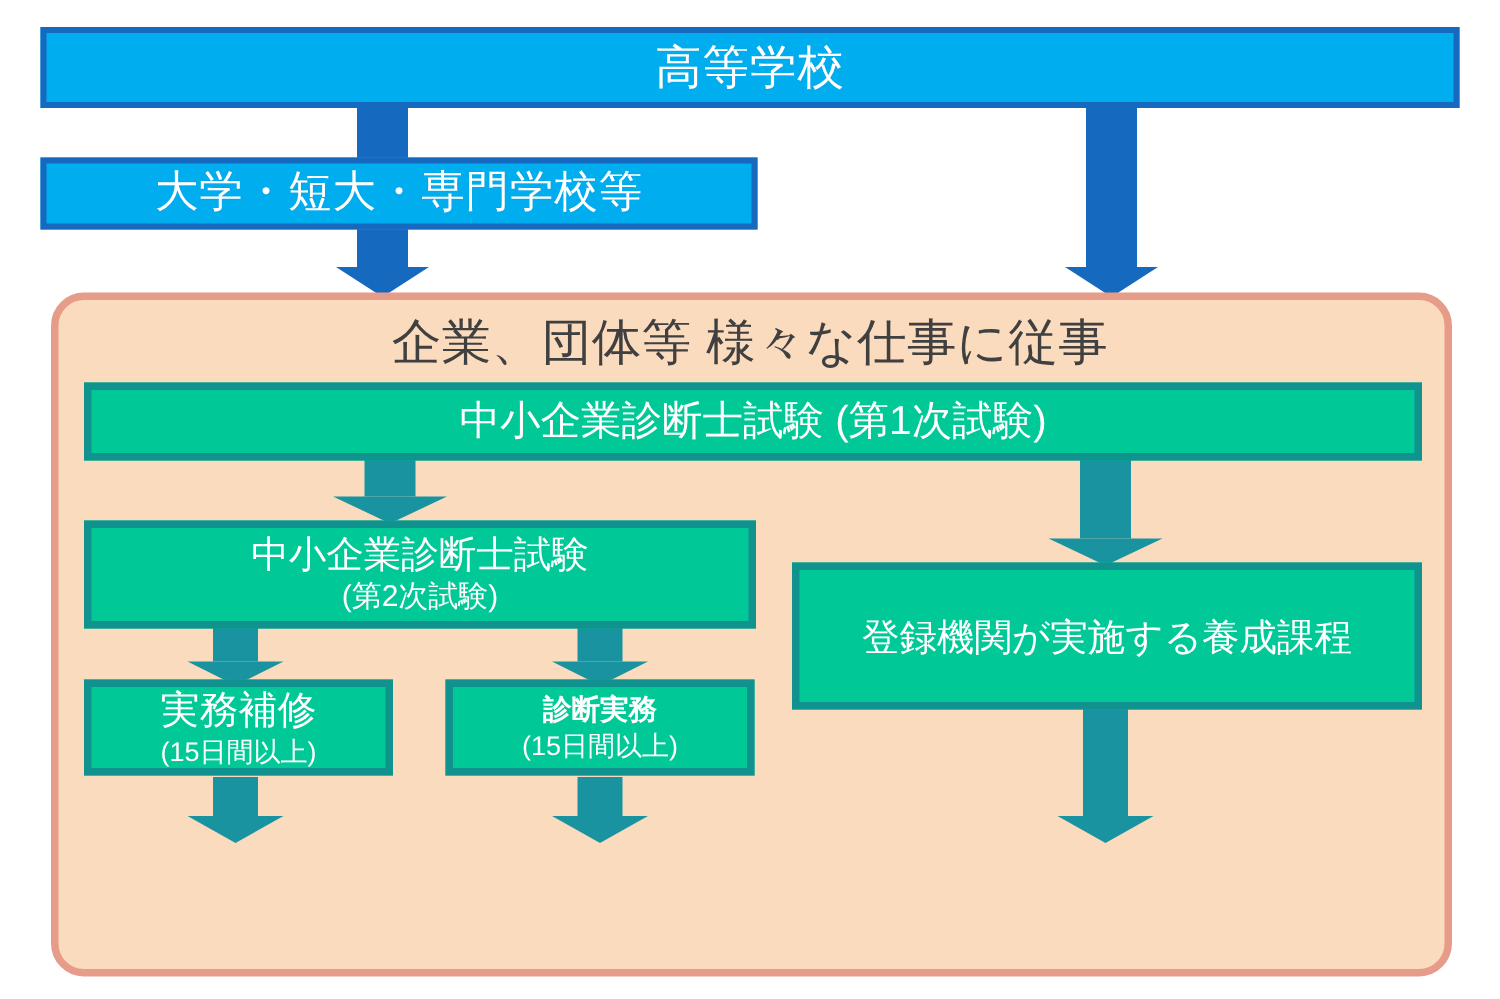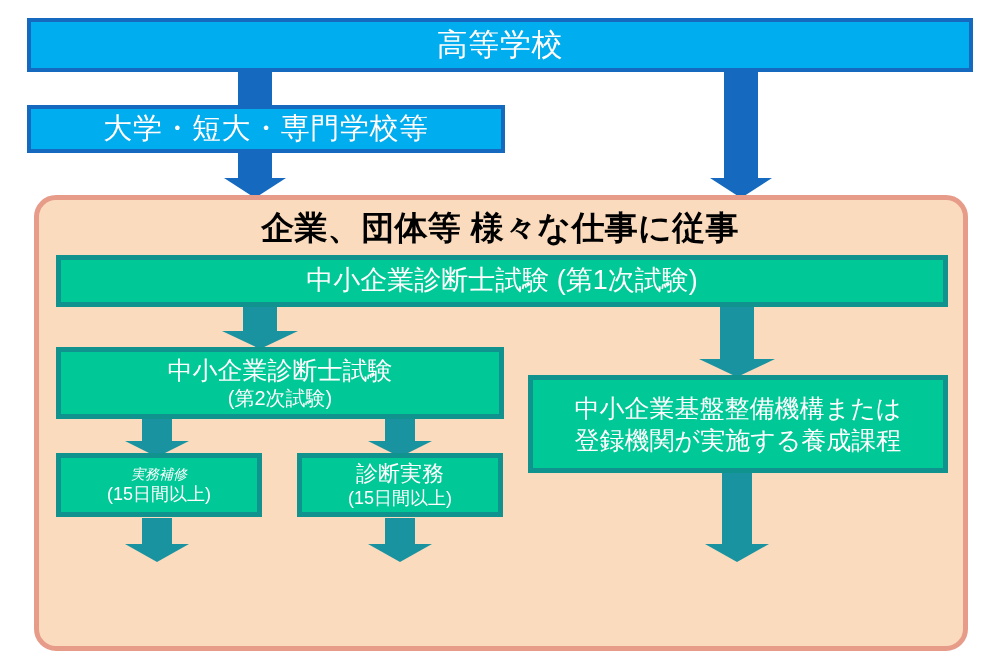--- a/index.html
+++ b/index.html
@@ -58,22 +58,22 @@
     color: #ffffff;
   }
   .green-box .label {
     color: #ffffff;
     display: block;
   }
 
   
   .panel-heading {
     position: absolute;
-    color: #000000;
-    font-weight: bold;
+    color: #404040;
+    font-weight: normal;
     letter-spacing: 0.01em;
     white-space: nowrap;
   }
 
   
   .final-label {
     font-weight: bold;
     text-decoration: underline;
     text-underline-offset: 5px;
     text-decoration-thickness: 3px;
@@ -182,28 +182,27 @@
   <div class="node green-box" style="left:56px; top:255px; width:892px; height:52px;">
     <span class="label" style="font-size:27px;text-align:center;">中小企業診断士試験 (第1次試験)</span>
   </div>
 
   <div class="node green-box" style="left:56px; top:347px; width:448px; height:72px; flex-direction:column; justify-content:center;">
     <span class="label" style="font-size:25px;">中小企業診断士試験</span>
     <span class="label sub" style="font-size:20px; margin-top:3px;">(第2次試験)</span>
   </div>
 
   <div class="node green-box" style="left:56px; top:453px; width:206px; height:64px; flex-direction:column; justify-content:center;">
-    <span class="label" style="font-size:14px;font-style:italic;">実務補修</span>
+    <span class="label" style="font-size:26px;">実務補修</span>
     <span class="label sub" style="font-size:18px; margin-top:2px;">(15日間以上)</span>
   </div>
 
   <div class="node green-box" style="left:297px; top:453px; width:206px; height:64px; flex-direction:column; justify-content:center;">
-    <span class="label" style="font-size:22px;">診断実務</span>
+    <span class="label" style="font-size:19px;font-weight:bold;">診断実務</span>
     <span class="label sub" style="font-size:18px; margin-top:2px;">(15日間以上)</span>
   </div>
 
   <div class="node green-box" style="left:528px; top:375px; width:420px; height:98px; flex-direction:column; justify-content:center;">
-    <span class="label" style="font-size:25px;">中小企業基盤整備機構または</span>
     <span class="label sub" style="font-size:25px; margin-top:3px;">登録機関が実施する養成課程</span>
   </div>
 
 
 </div>
 
 </body></html>

